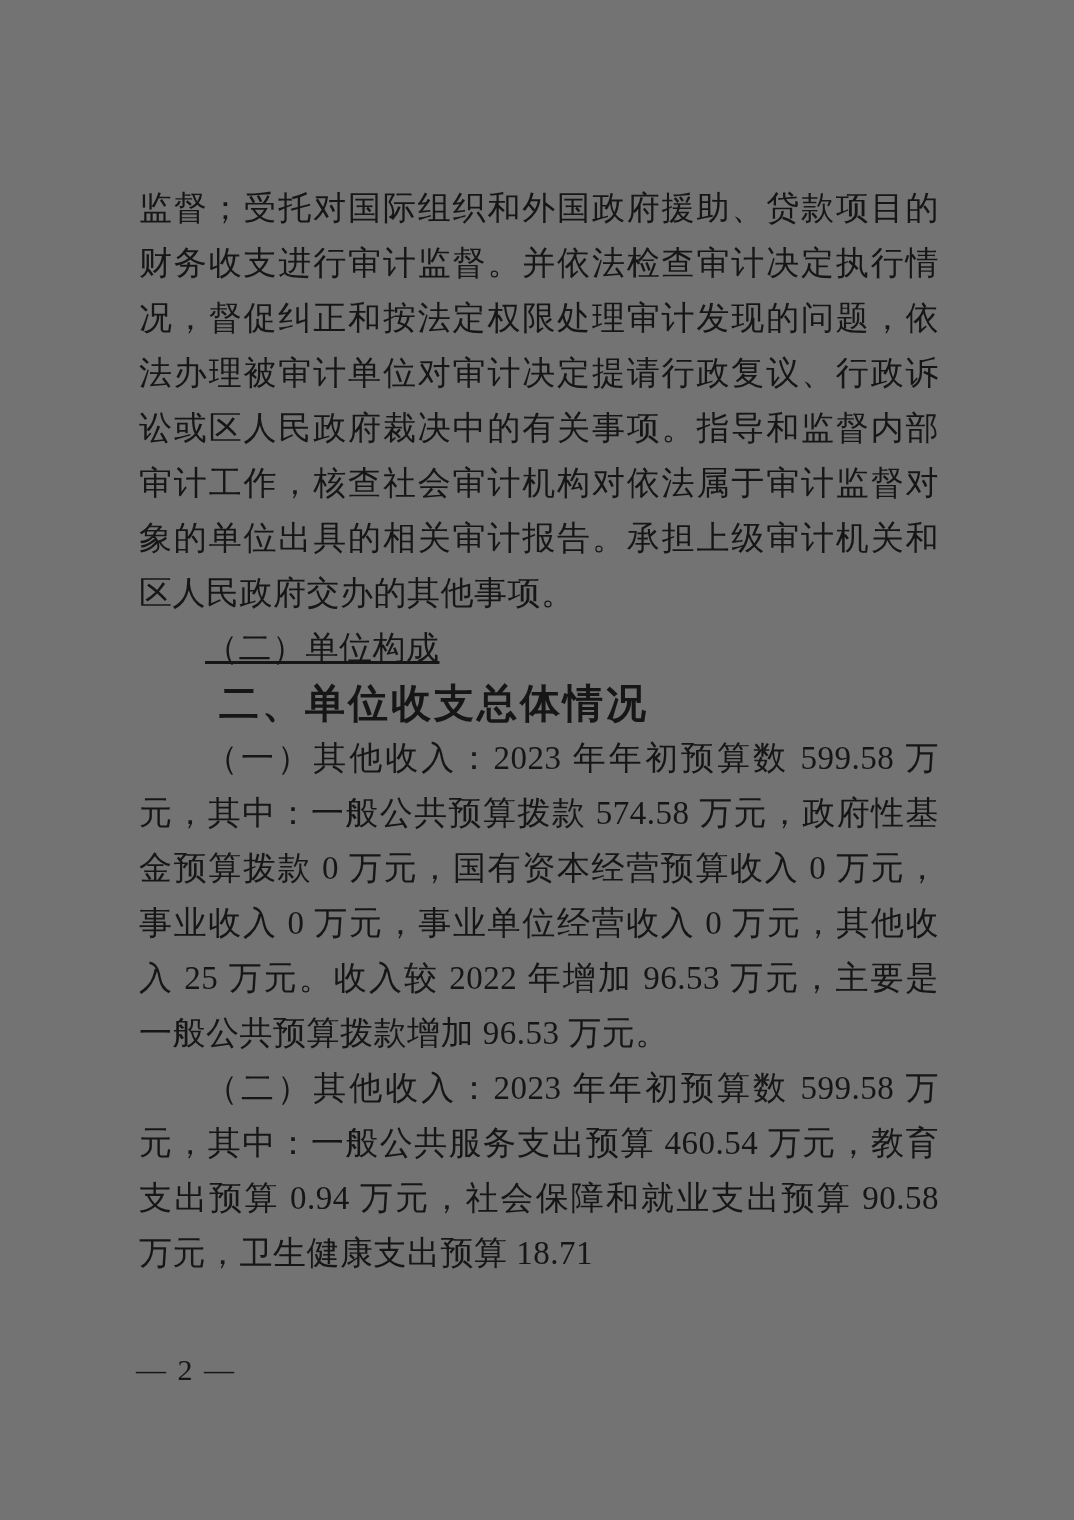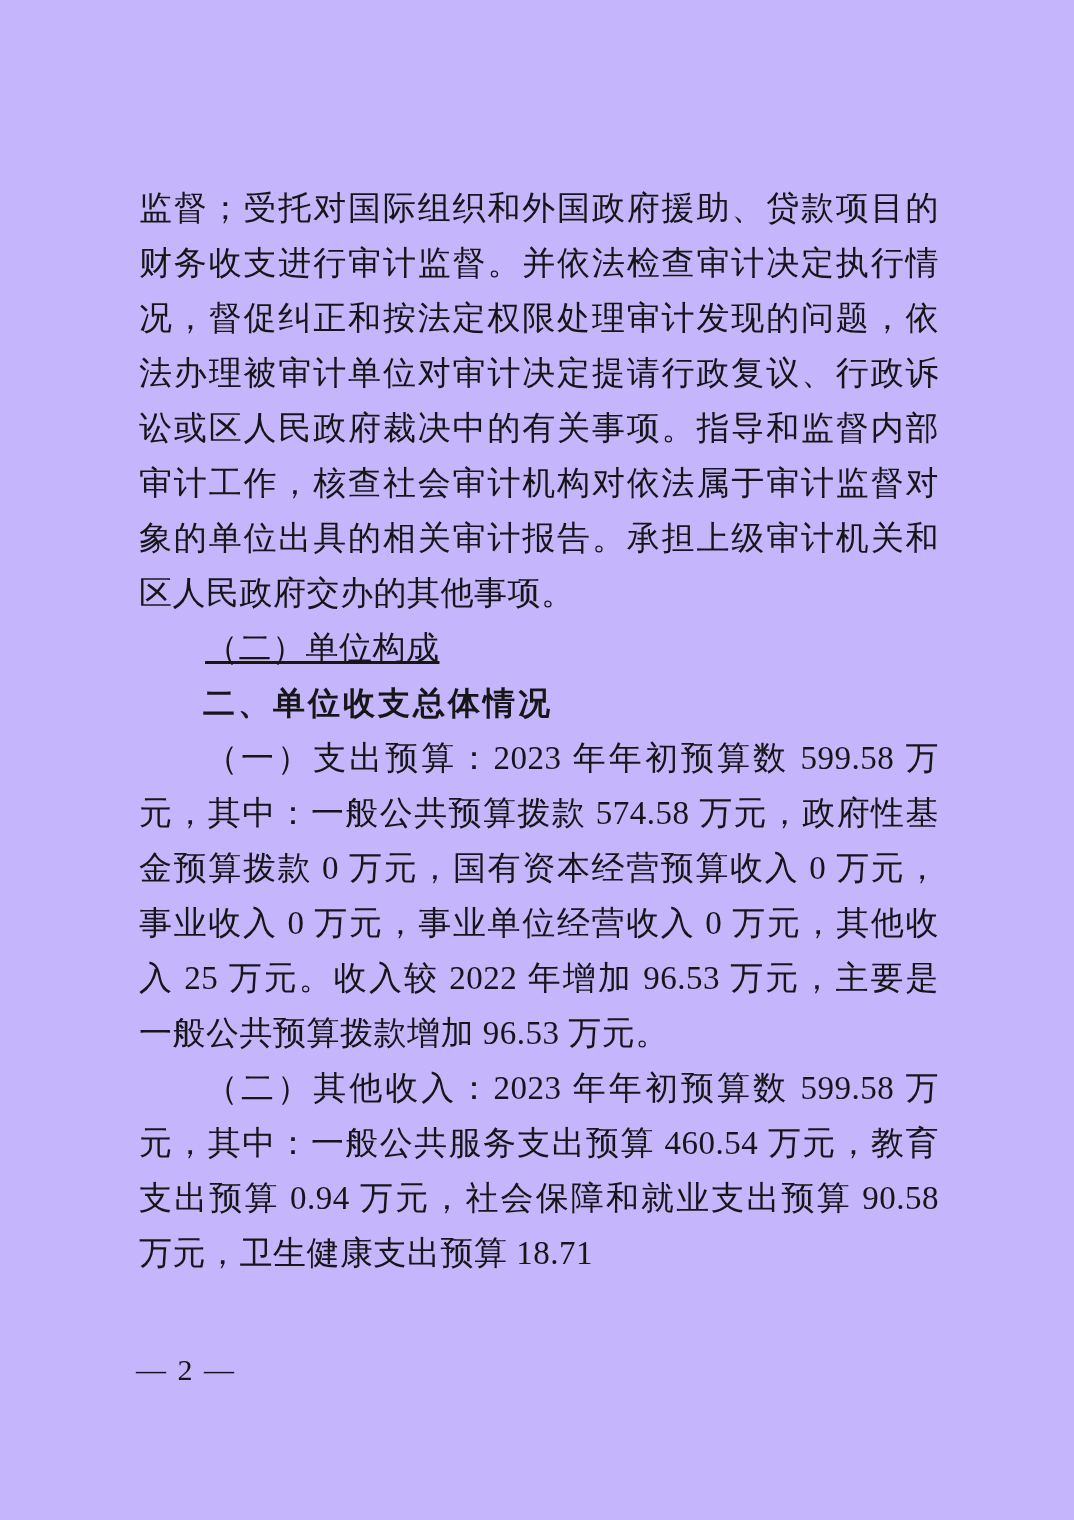--- a/index.html
+++ b/index.html
@@ -9,42 +9,42 @@
     height: 1520px;
     position: relative;
     background: #ffffff;
     color: #161616;
     font-family: "Liberation Serif", "DejaVu Serif", serif;
     overflow: hidden;
   }
   .page {
     position: absolute;
     inset: 0;
-    background: #c4b5fd;
+    background: #737373;
   }
   .content {
     position: absolute;
     left: 139px;
     top: 181px;
     width: 800px;
     font-size: 33px;
     line-height: 55px;
     text-align: justify;
     letter-spacing: 0.5px;
   }
   .para { margin: 0; padding: 0; }
   .indent { text-indent: 2em; }
   
   .kaiti-heading { font-weight: 400; text-decoration: underline; }
   .kaiti-lead { font-weight: 400; }
   
   .section-heading {
     font-family: "Liberation Sans", "DejaVu Sans", sans-serif;
     font-weight: 700;
-    font-size: 32px;
+    font-size: 40px;
     letter-spacing: 3px;
   }
   .page-number {
     position: absolute;
     left: 136px;
     top: 1348px;
     font-size: 30px;
     line-height: 44px;
     letter-spacing: 2px;
   }
@@ -56,21 +56,21 @@
 
   <div class="content">
 
     <p class="para">监督；受托对国际组织和外国政府援助、贷款项目的财务收支进行审计监督。并依法检查审计决定执行情况，督促纠正和按法定权限处理审计发现的问题，依法办理被审计单位对审计决定提请行政复议、行政诉讼或区人民政府裁决中的有关事项。指导和监督内部审计工作，核查社会审计机构对依法属于审计监督对象的单位出具的相关审计报告。承担上级审计机关和区人民政府交办的其他事项。</p>
 
     <p class="para indent kaiti-heading">（二）单位构成</p>
 
 
     <p class="para indent section-heading">二、单位收支总体情况</p>
 
-    <p class="para indent"><span class="kaiti-lead">（一）支出预算：</span><span>2023 年年初预算数 599.58 万元，其中：一般公共预算拨款 574.58 万元，政府性基金预算拨款 0 万元，国有资本经营预算收入 0 万元，事业收入 0 万元，事业单位经营收入 0 万元，其他收入 25 万元。收入较 2022 年增加 96.53 万元，主要是一般公共预算拨款增加 96.53 万元。</span></p>
+    <p class="para indent"><span class="kaiti-lead">（一）其他收入：</span><span>2023 年年初预算数 599.58 万元，其中：一般公共预算拨款 574.58 万元，政府性基金预算拨款 0 万元，国有资本经营预算收入 0 万元，事业收入 0 万元，事业单位经营收入 0 万元，其他收入 25 万元。收入较 2022 年增加 96.53 万元，主要是一般公共预算拨款增加 96.53 万元。</span></p>
 
     <p class="para indent"><span class="kaiti-lead">（二）其他收入：</span><span>2023 年年初预算数 599.58 万元，其中：一般公共服务支出预算 460.54 万元，教育支出预算 0.94 万元，社会保障和就业支出预算 90.58 万元，卫生健康支出预算 18.71</span></p>
 
   </div>
 
   <div class="page-number">— 2 —</div>
 
 </div>
 
 </body></html>

